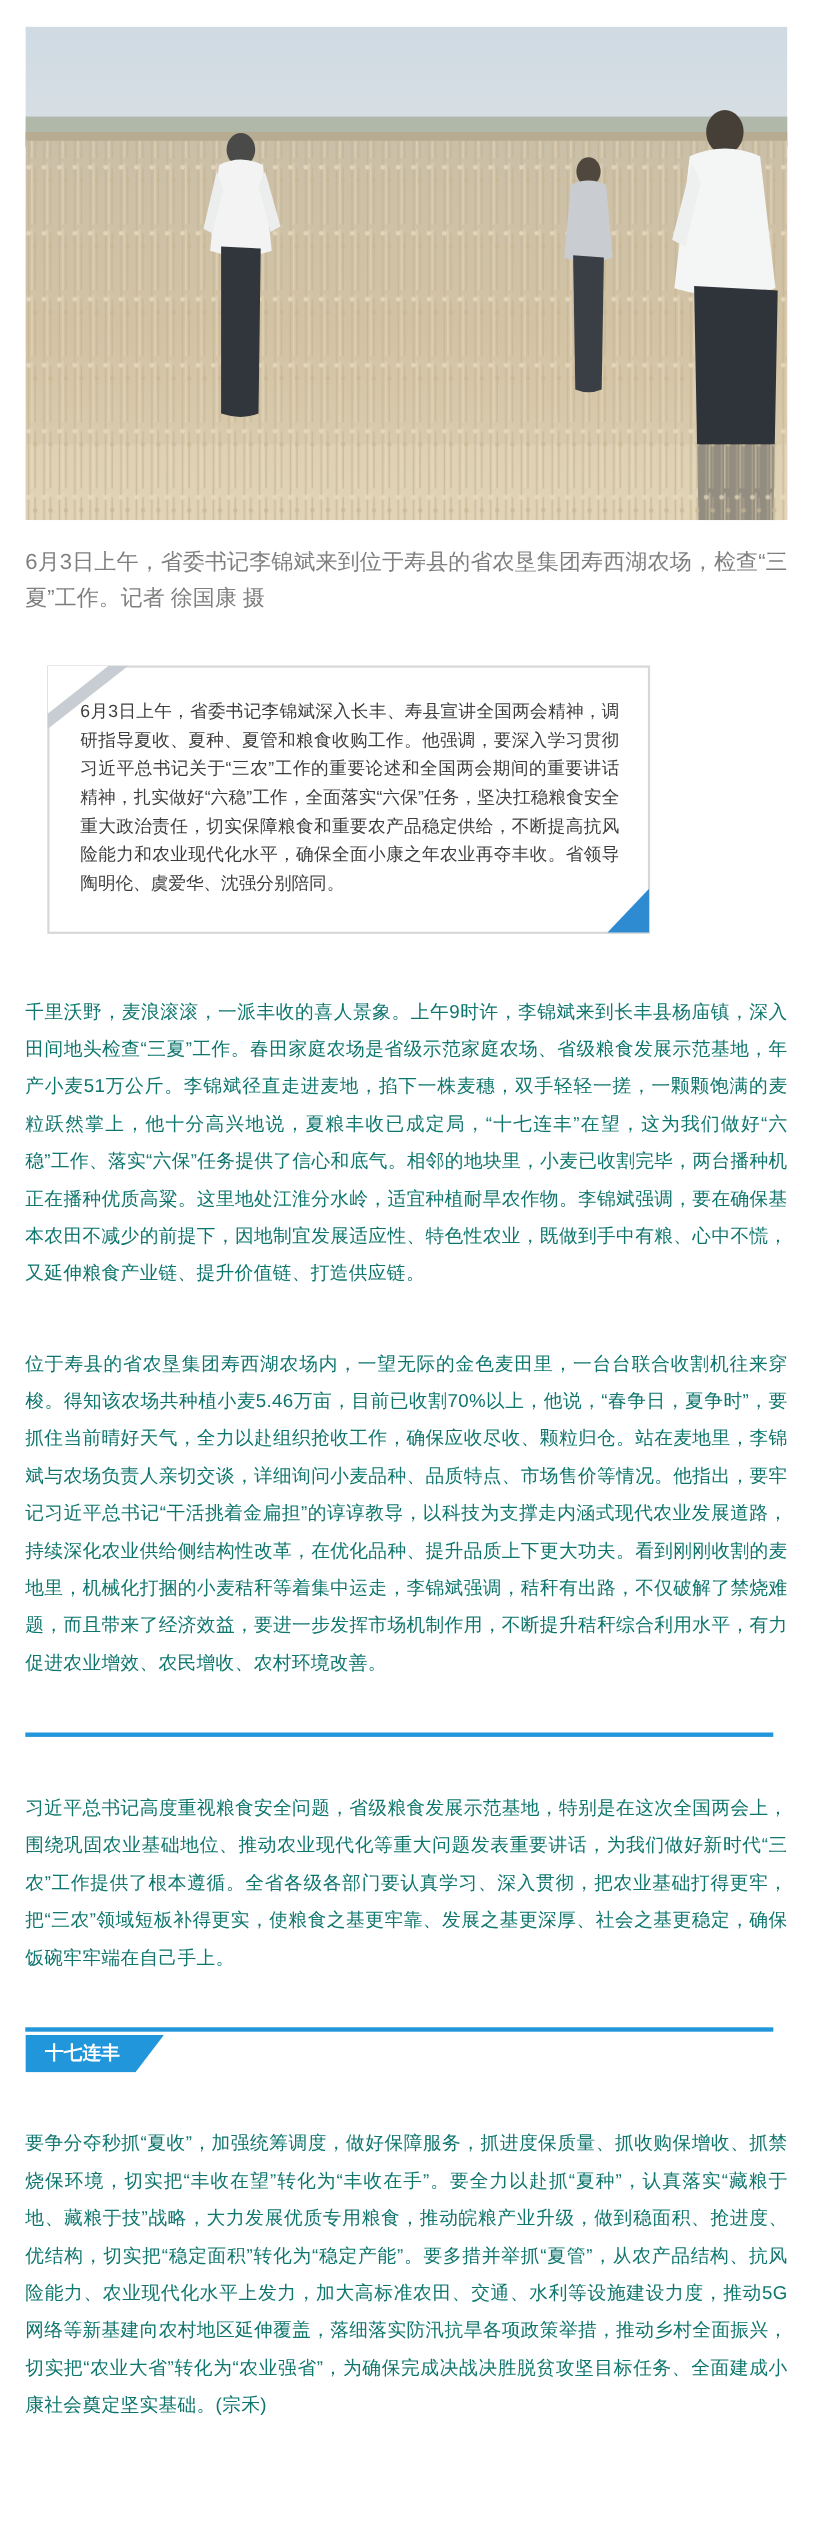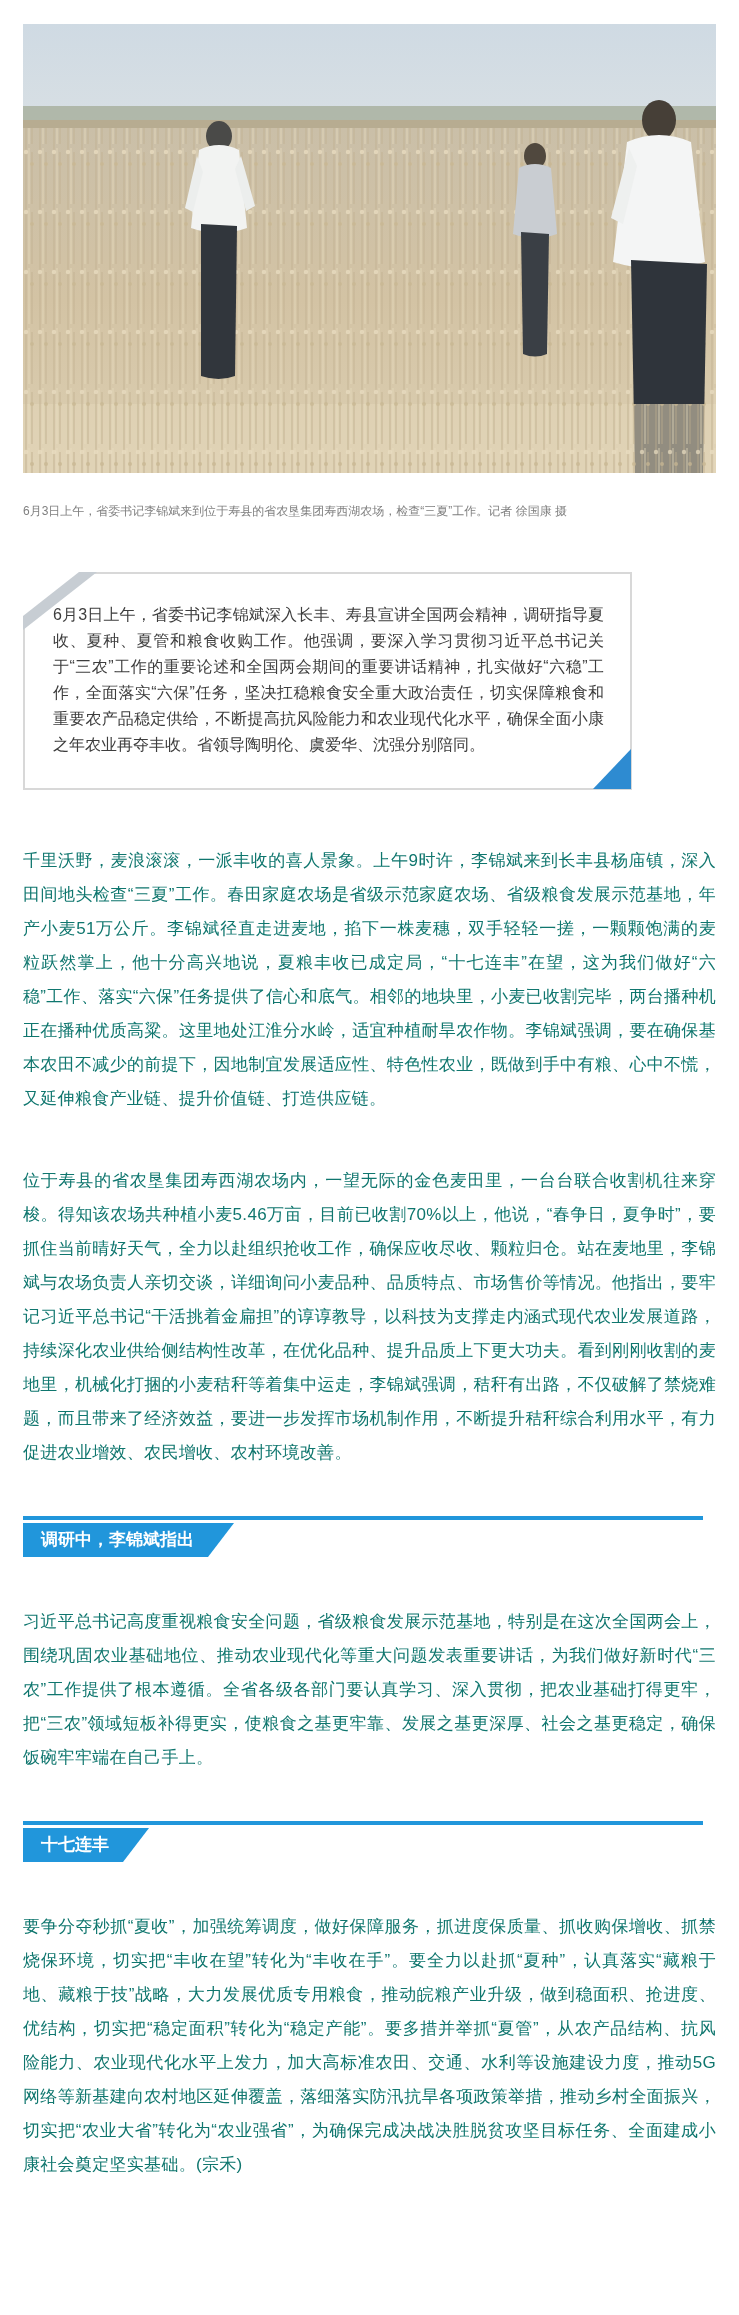--- a/index.html
+++ b/index.html
@@ -10,31 +10,32 @@
     color: #404040;
   }
   .page { width: 739px; padding: 24px 23px 36px 23px; }
 
   
   .photo-wrap { width: 693px; height: 449px; overflow: hidden; position: relative; }
   .photo-wrap svg { display: block; }
 
   .caption {
     margin-top: 22px;
-    font-size: 12px;
+    font-size: 20px;
     line-height: 33px;
     color: #7f7f7f;
     text-align: justify;
   }
 
   
   .quote-card {
     position: relative;
     margin-top: 44px;
-    width: 609px;
+    margin-left: 20px;
+    width: 548px;
     border: 2px solid #d8d8d8;
     padding: 28px 26px 30px 28px;
     font-size: 16px;
     line-height: 26px;
     color: #3d3d3d;
     text-align: justify;
     background: #ffffff;
   }
   .fold-gray {
     position: absolute; top: -2px; left: -2px;
@@ -144,21 +145,20 @@
     <span class="fold-gray"></span>
     <span class="corner-blue"></span>
     <span>6月3日上午，省委书记李锦斌深入长丰、寿县宣讲全国两会精神，调研指导夏收、夏种、夏管和粮食收购工作。他强调，要深入学习贯彻习近平总书记关于“三农”工作的重要论述和全国两会期间的重要讲话精神，扎实做好“六稳”工作，全面落实“六保”任务，坚决扛稳粮食安全重大政治责任，切实保障粮食和重要农产品稳定供给，不断提高抗风险能力和农业现代化水平，确保全面小康之年农业再夺丰收。省领导陶明伦、虞爱华、沈强分别陪同。</span>
   </div>
 
   <p class="para" style="margin-top:54px">千里沃野，麦浪滚滚，一派丰收的喜人景象。上午9时许，李锦斌来到长丰县杨庙镇，深入田间地头检查“三夏”工作。春田家庭农场是省级示范家庭农场、省级粮食发展示范基地，年产小麦51万公斤。李锦斌径直走进麦地，掐下一株麦穗，双手轻轻一搓，一颗颗饱满的麦粒跃然掌上，他十分高兴地说，夏粮丰收已成定局，“十七连丰”在望，这为我们做好“六稳”工作、落实“六保”任务提供了信心和底气。相邻的地块里，小麦已收割完毕，两台播种机正在播种优质高粱。这里地处江淮分水岭，适宜种植耐旱农作物。李锦斌强调，要在确保基本农田不减少的前提下，因地制宜发展适应性、特色性农业，既做到手中有粮、心中不慌，又延伸粮食产业链、提升价值链、打造供应链。</p>
   <p class="para">位于寿县的省农垦集团寿西湖农场内，一望无际的金色麦田里，一台台联合收割机往来穿梭。得知该农场共种植小麦5.46万亩，目前已收割70%以上，他说，“春争日，夏争时”，要抓住当前晴好天气，全力以赴组织抢收工作，确保应收尽收、颗粒归仓。站在麦地里，李锦斌与农场负责人亲切交谈，详细询问小麦品种、品质特点、市场售价等情况。他指出，要牢记习近平总书记“干活挑着金扁担”的谆谆教导，以科技为支撑走内涵式现代农业发展道路，持续深化农业供给侧结构性改革，在优化品种、提升品质上下更大功夫。看到刚刚收割的麦地里，机械化打捆的小麦秸秆等着集中运走，李锦斌强调，秸秆有出路，不仅破解了禁烧难题，而且带来了经济效益，要进一步发挥市场机制作用，不断提升秸秆综合利用水平，有力促进农业增效、农民增收、农村环境改善。</p>
 
   <div class="section-head">
     <div class="accent-line"></div>
-    <span class="badge">调研中，李锦斌指出</span>
   </div>
   <p class="para">习近平总书记高度重视粮食安全问题，省级粮食发展示范基地，特别是在这次全国两会上，围绕巩固农业基础地位、推动农业现代化等重大问题发表重要讲话，为我们做好新时代“三农”工作提供了根本遵循。全省各级各部门要认真学习、深入贯彻，把农业基础打得更牢，把“三农”领域短板补得更实，使粮食之基更牢靠、发展之基更深厚、社会之基更稳定，确保饭碗牢牢端在自己手上。</p>
 
   <div class="section-head">
     <div class="accent-line"></div>
     <span class="badge">十七连丰</span>
   </div>
   <p class="para">要争分夺秒抓“夏收”，加强统筹调度，做好保障服务，抓进度保质量、抓收购保增收、抓禁烧保环境，切实把“丰收在望”转化为“丰收在手”。要全力以赴抓“夏种”，认真落实“藏粮于地、藏粮于技”战略，大力发展优质专用粮食，推动皖粮产业升级，做到稳面积、抢进度、优结构，切实把“稳定面积”转化为“稳定产能”。要多措并举抓“夏管”，从农产品结构、抗风险能力、农业现代化水平上发力，加大高标准农田、交通、水利等设施建设力度，推动5G网络等新基建向农村地区延伸覆盖，落细落实防汛抗旱各项政策举措，推动乡村全面振兴，切实把“农业大省”转化为“农业强省”，为确保完成决战决胜脱贫攻坚目标任务、全面建成小康社会奠定坚实基础。(宗禾)</p>
 
 </div>

